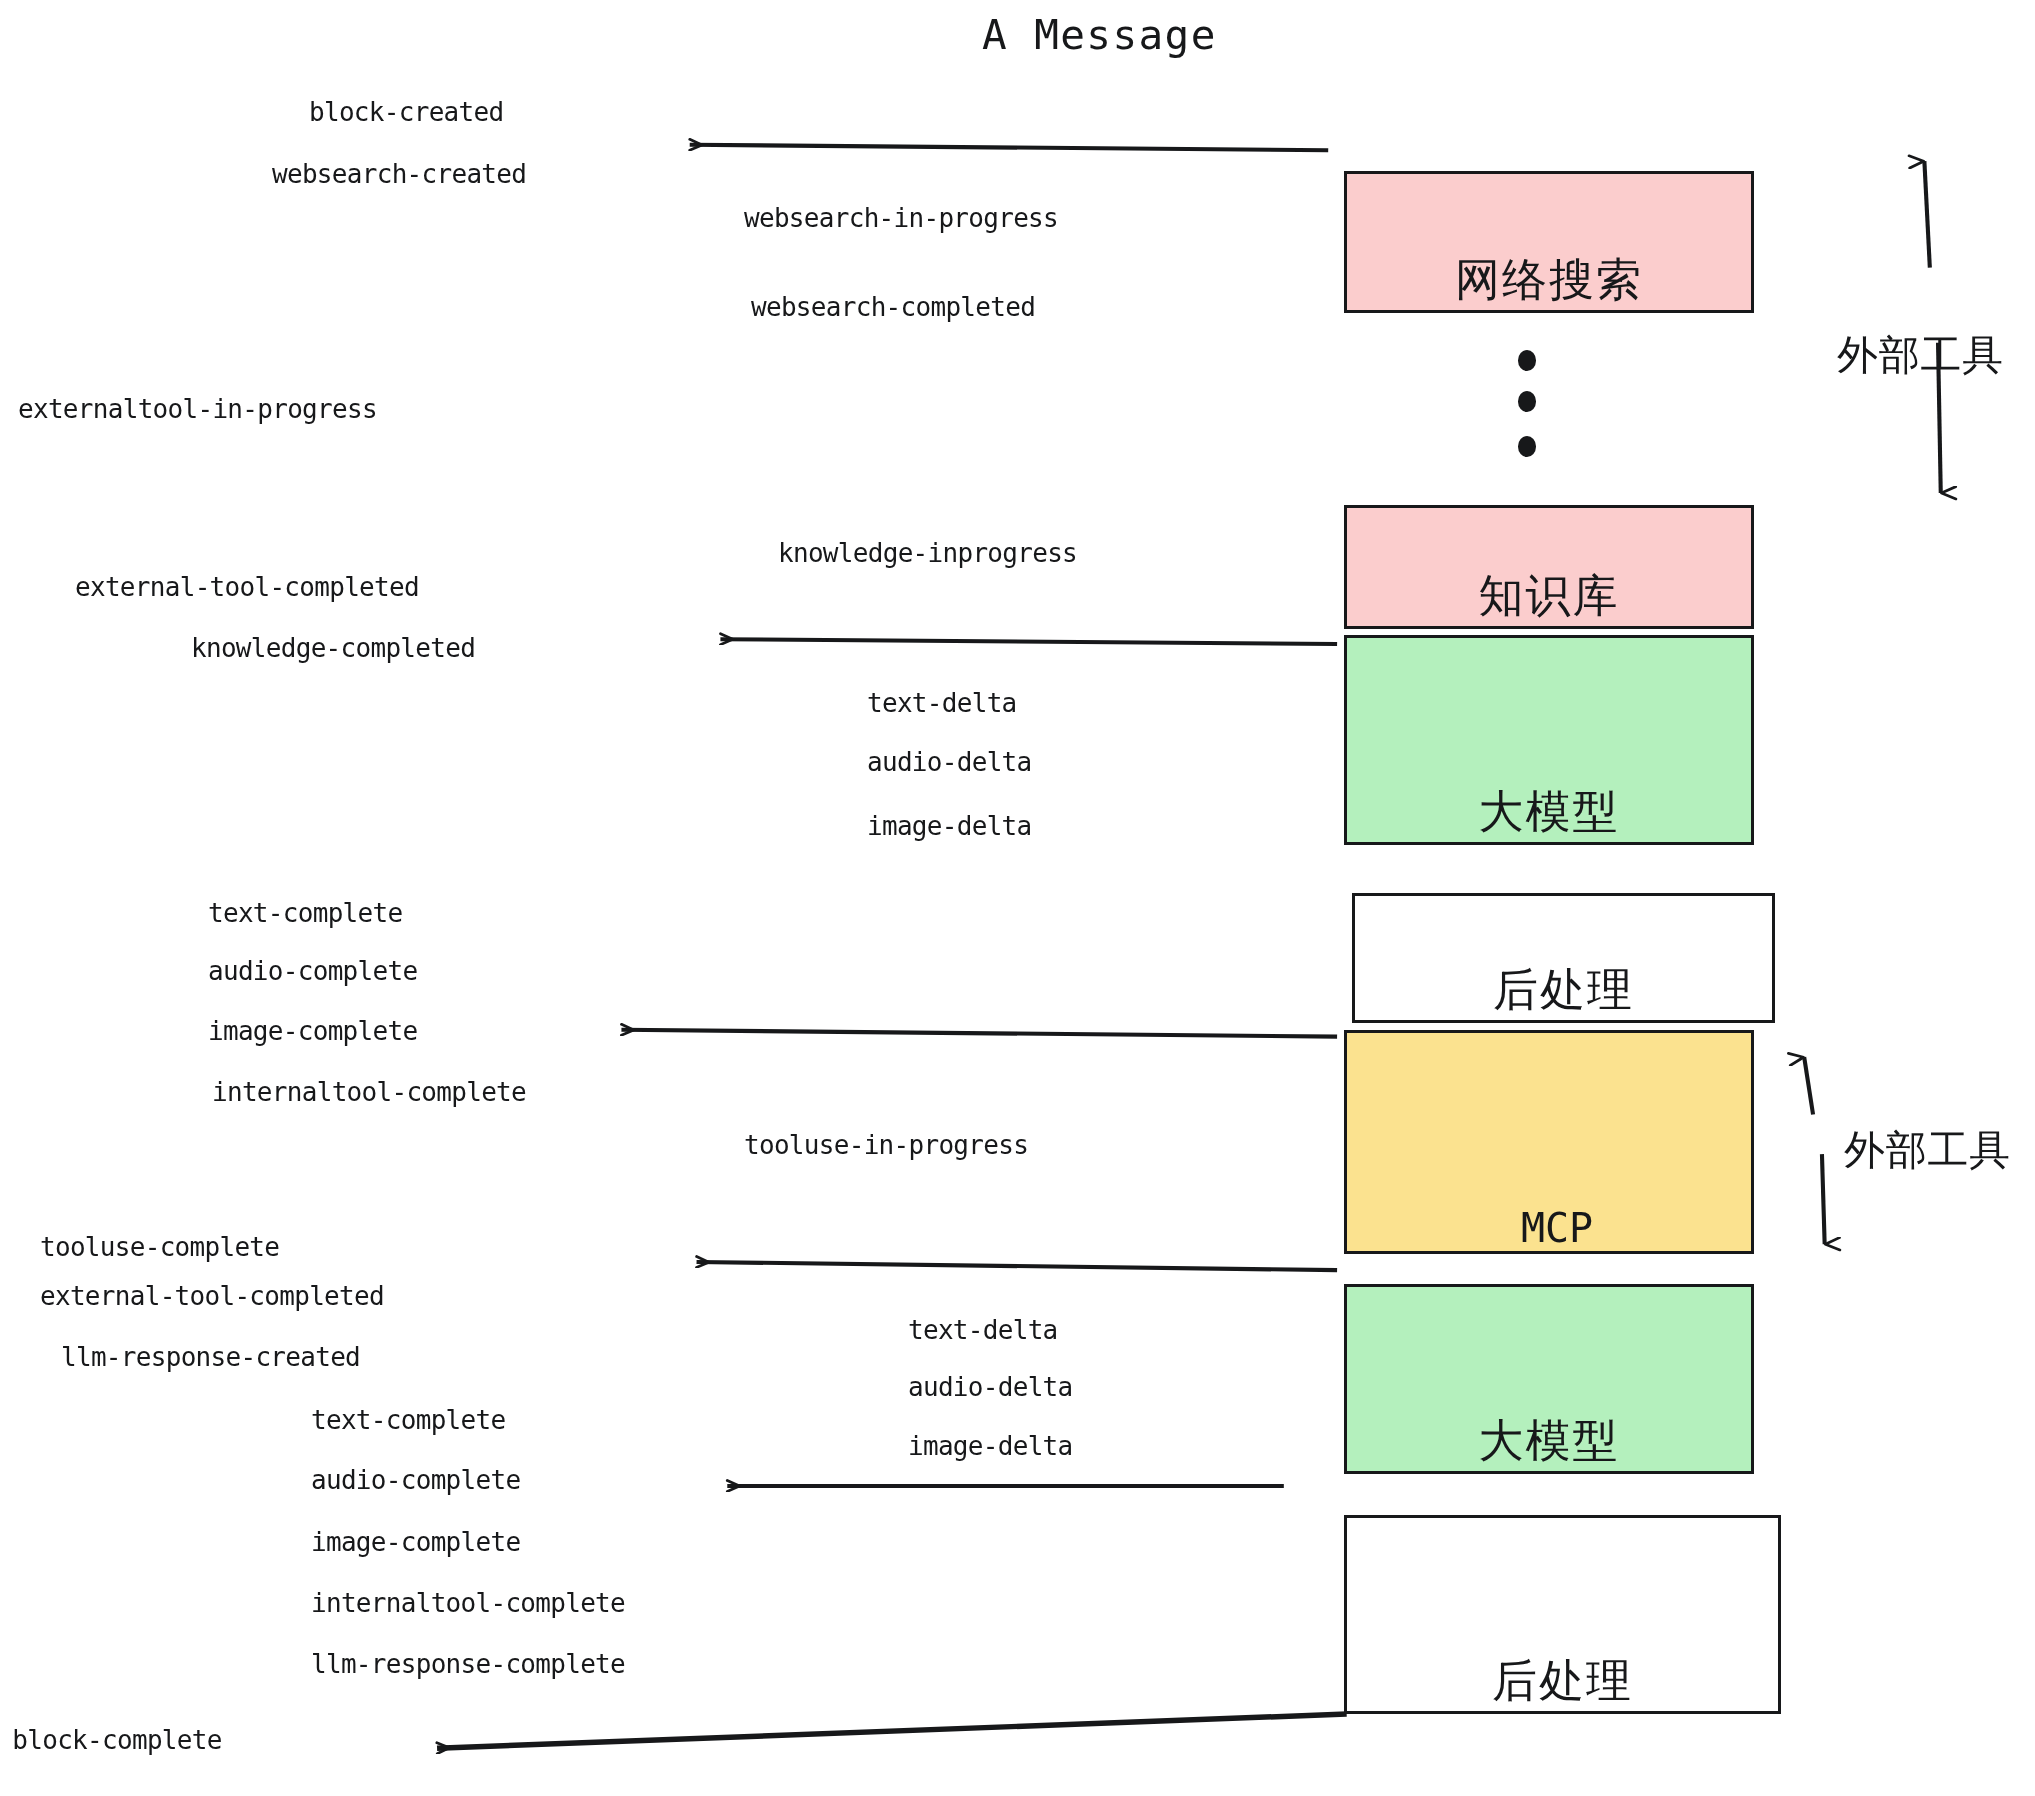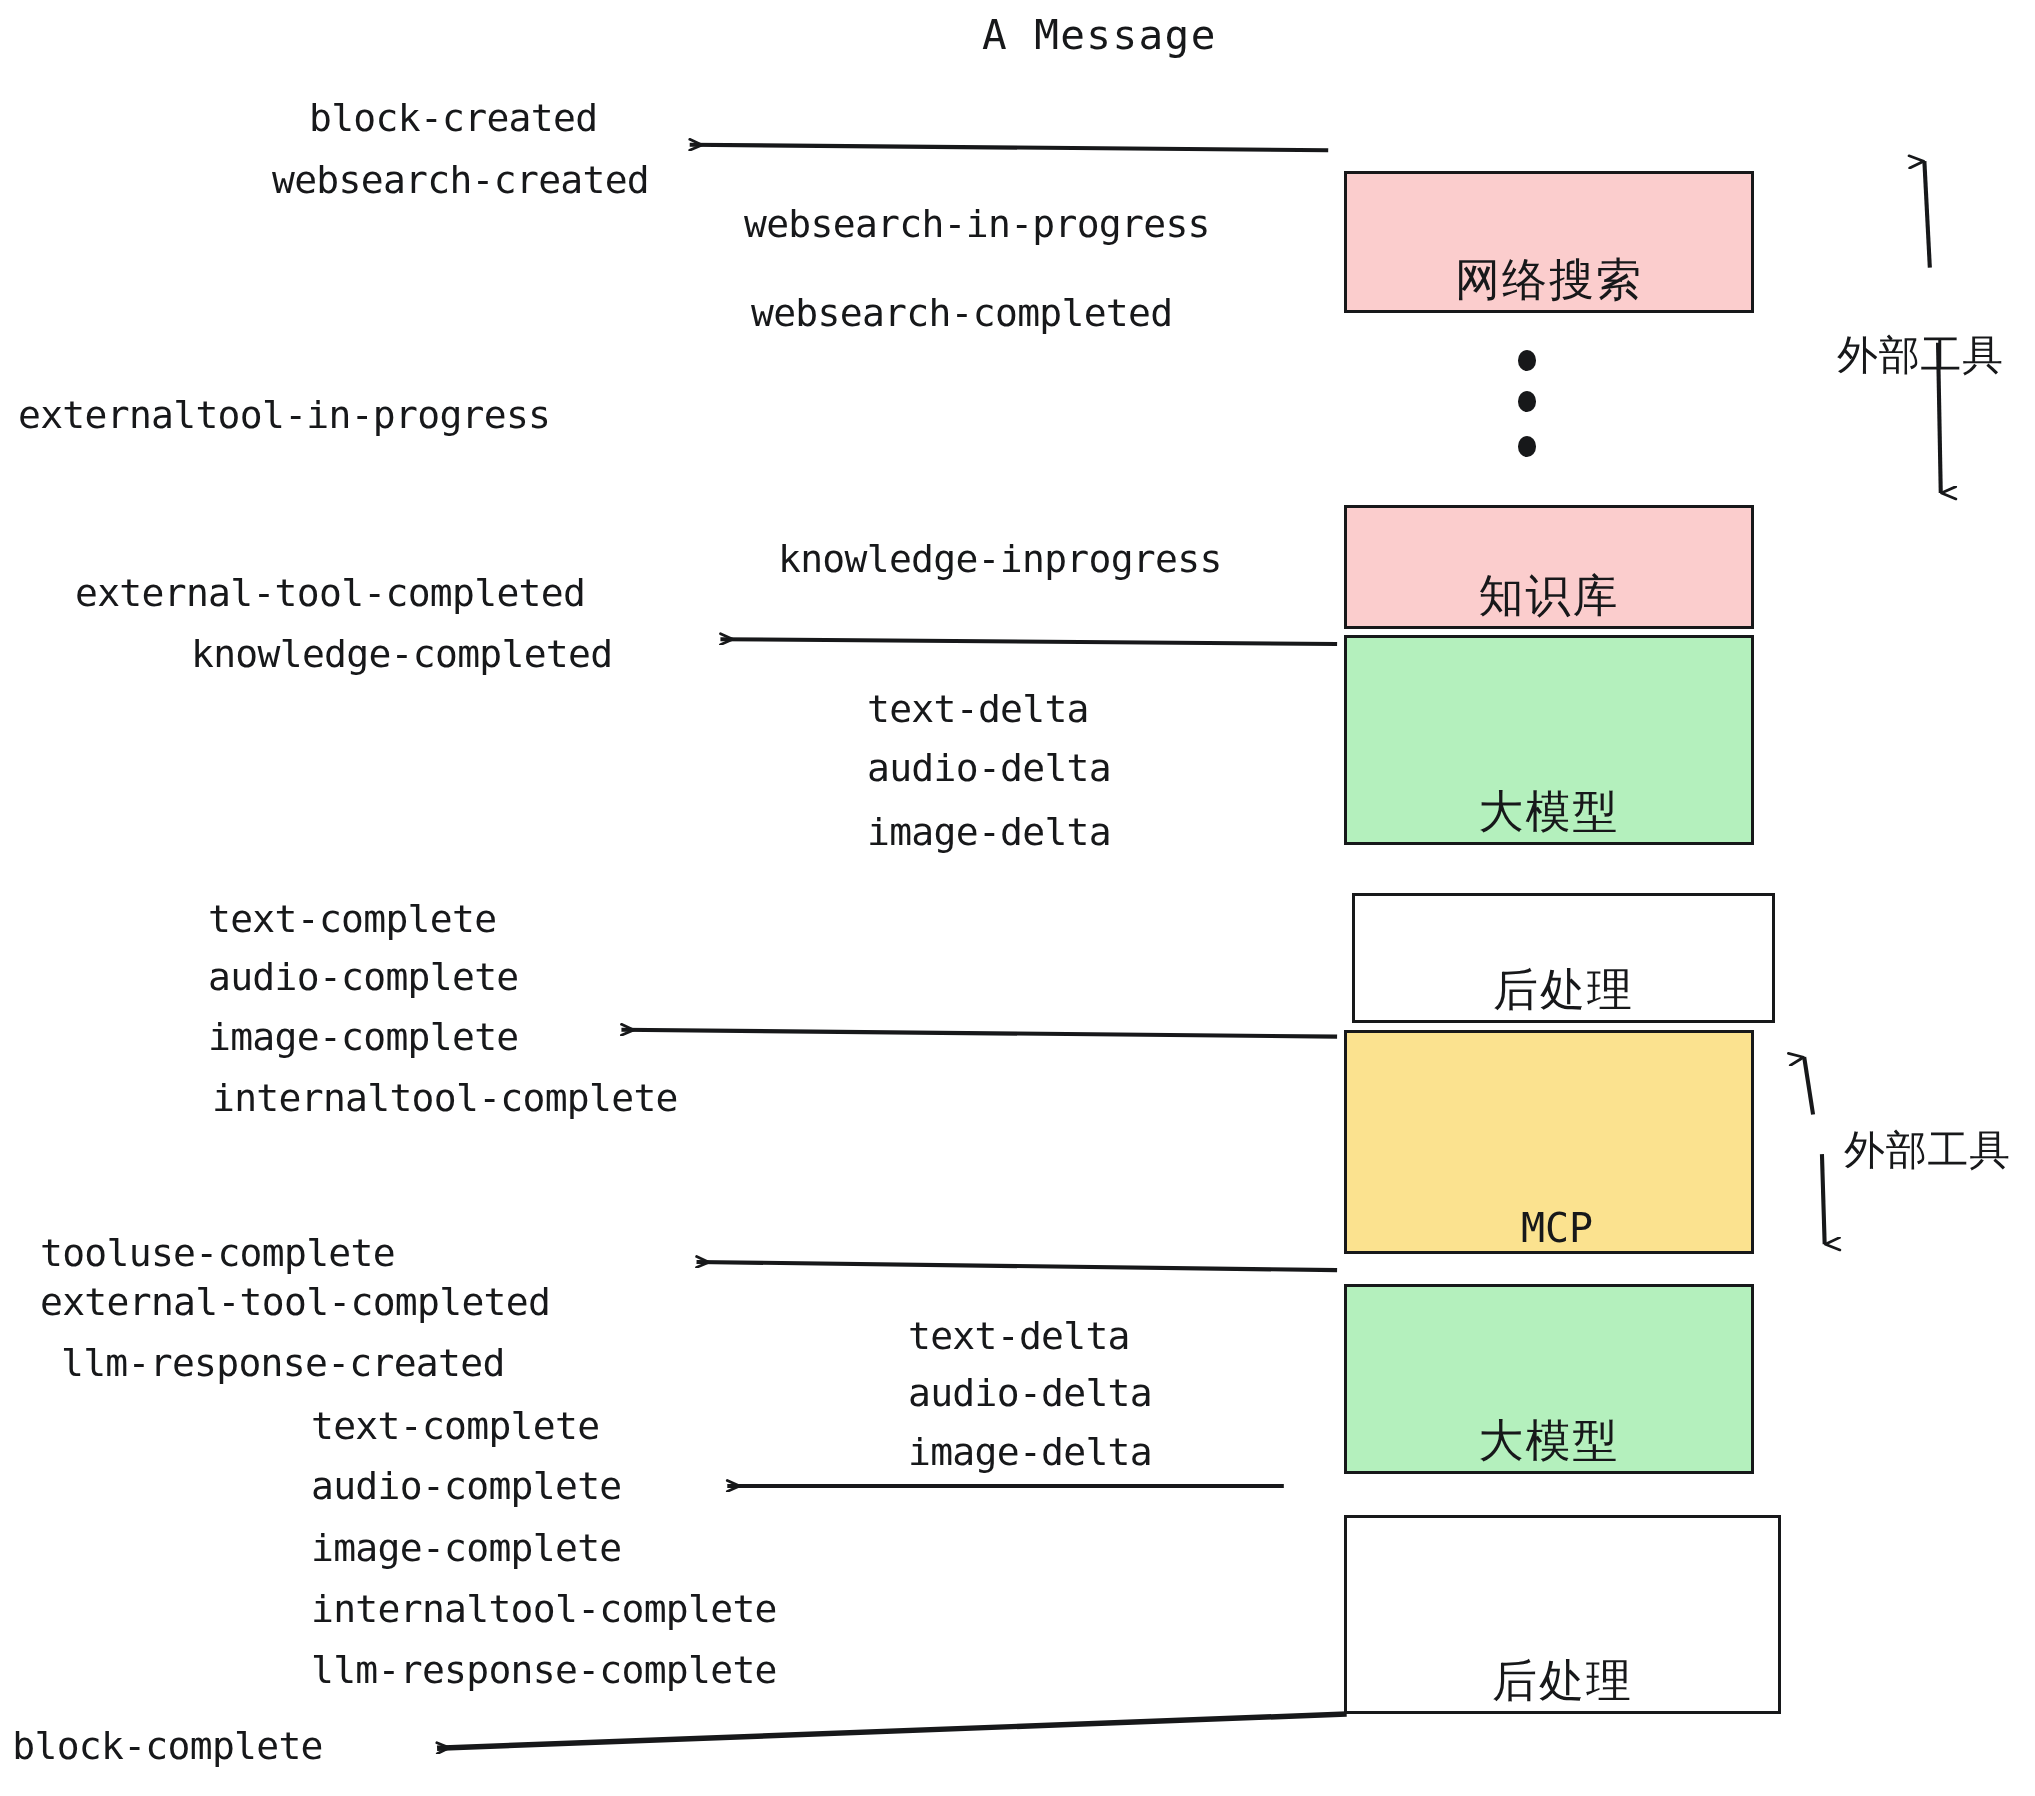--- a/index.html
+++ b/index.html
@@ -16,21 +16,21 @@
     overflow: hidden;
     font-family: "DejaVu Sans Mono", "Liberation Mono", monospace;
     color: #1c1c1c;
     border-radius: 19px;
   }
   
   .lbl {
     position: absolute;
     white-space: pre;
     font-family: "DejaVu Sans Mono", "Liberation Mono", monospace;
-    font-size: 38px;
+    font-size: 26px;
     line-height: 1;
     letter-spacing: -0.7px;
     color: #17181a;
   }
   .title {
     font-size: 41px;
     letter-spacing: 1.4px;
   }
   .sidelbl {
     font-family: "DejaVu Sans", "Liberation Sans", sans-serif;
@@ -156,20 +156,21 @@
   <div class="lbl" style="left:778px; top:540px;">knowledge-inprogress</div>
   <div class="lbl" style="left:75px;  top:574px;">external-tool-completed</div>
   <div class="lbl" style="left:191px;  top:635px;">knowledge-completed</div>
   <div class="lbl" style="left:867px; top:690px;">text-delta</div>
   <div class="lbl" style="left:867px; top:749px;">audio-delta</div>
   <div class="lbl" style="left:867px; top:813px;">image-delta</div>
   <div class="lbl" style="left:208px;  top:900px;">text-complete</div>
   <div class="lbl" style="left:208px;  top:958px;">audio-complete</div>
   <div class="lbl" style="left:208px;  top:1018px;">image-complete</div>
   <div class="lbl" style="left:212px;  top:1079px;">internaltool-complete</div>
+  <div class="lbl" style="left:744px; top:1132px;">tooluse-in-progress</div>
   <div class="lbl" style="left:40px;   top:1223px;margin-top:11px;">tooluse-complete</div>
   <div class="lbl" style="left:40px;   top:1283px;">external-tool-completed</div>
   <div class="lbl" style="left:40px;   top:1344px;margin-left:21px;">llm-response-created</div>
   <div class="lbl" style="left:908px; top:1317px;">text-delta</div>
   <div class="lbl" style="left:908px; top:1374px;">audio-delta</div>
   <div class="lbl" style="left:908px; top:1433px;">image-delta</div>
   <div class="lbl" style="left:311px;  top:1407px;">text-complete</div>
   <div class="lbl" style="left:311px;  top:1467px;">audio-complete</div>
   <div class="lbl" style="left:311px;  top:1529px;">image-complete</div>
   <div class="lbl" style="left:311px;  top:1590px;">internaltool-complete</div>

